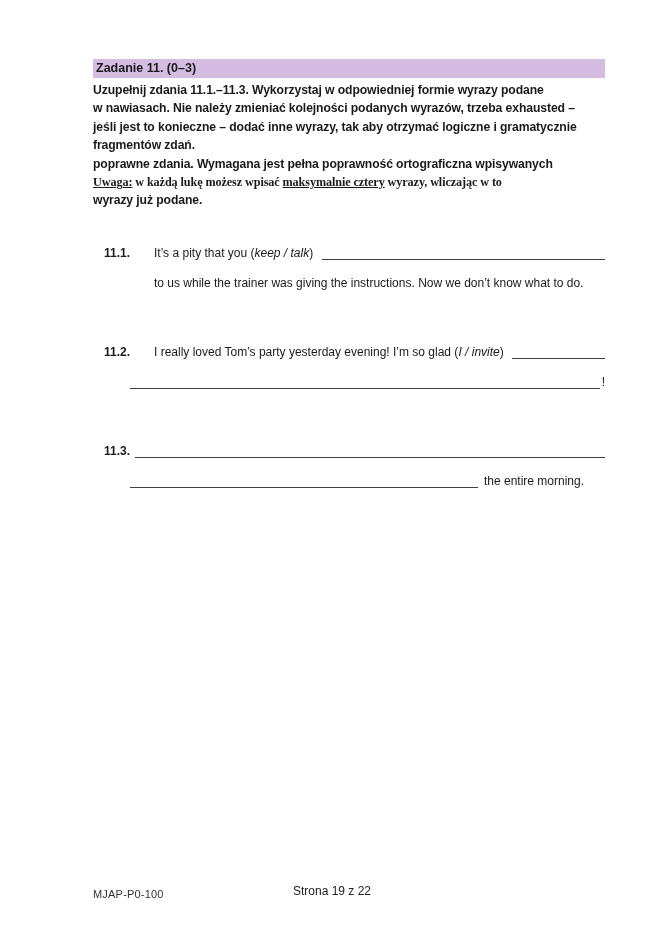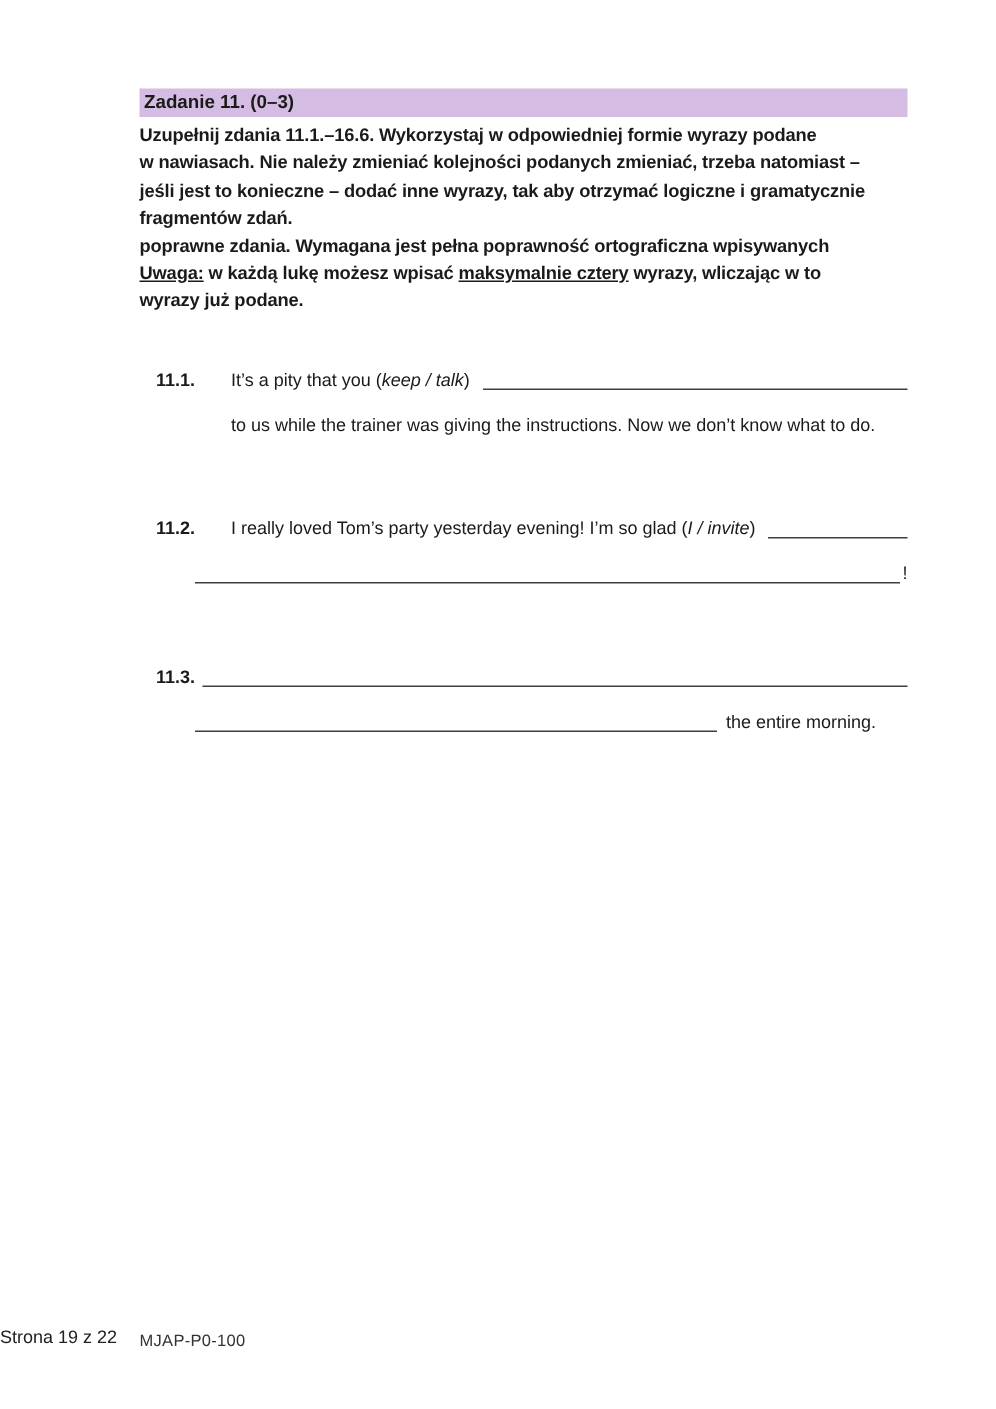--- a/index.html
+++ b/index.html
@@ -24,21 +24,21 @@
 
   
   .instructions {
     margin-top:3px;
     font-weight:bold;
     font-size:12.2px;
     line-height:18.4px;
     letter-spacing:-0.1px;
   }
   .iline { white-space:nowrap; }
-  .iline span { white-space:pre; }
+  .iline span { white-space:pre;font-family:Liberation Serif, serif; }
   .und { text-decoration:underline; }
 
   
   .question { font-size:12px; line-height:18px;text-align:right; }
   .q1 { margin-top:34px; }
   .q2, .q3 { margin-top:51px; }
   .q-row { display:flex; align-items:flex-end; white-space:nowrap; }
   .q-row.second { margin-top:12px; padding-left:37px; }
   .q-num { flex:0 0 37px; font-weight:bold; }
   .q-run { white-space:pre;margin-left:24px; }
@@ -53,37 +53,37 @@
   .suffix { margin-left:2px; }
   .suffix.gap { margin-left:6px; }
 
   
   .footer { position:absolute; top:884px; left:0; width:664px; height:20px; }
   .footer .code {
     position:absolute; left:93px; top:4px;
     font-size:11px; color:#333333; letter-spacing:0.2px;
   }
   .footer .pagenum {
-    width:100%; 
+    width:100%; text-align:center;
     font-size:12px; color:#222222;
   }
 </style>
 </head>
 <body>
 
 <div class="page">
   <div class="content">
 
     <div class="band">
       <span>Zadanie 11. (0–3)</span>
     </div>
 
     <div class="instructions">
-      <div class="iline">Uzupełnij zdania 11.1.–16.6. Wykorzystaj w odpowiedniej formie wyrazy podane</div>
-      <div class="iline">w nawiasach. Nie należy zmieniać kolejności podanych zmieniać, trzeba natomiast –</div>
+      <div class="iline">Uzupełnij zdania 11.1.–11.3. Wykorzystaj w odpowiedniej formie wyrazy podane</div>
+      <div class="iline">w nawiasach. Nie należy zmieniać kolejności podanych wyrazów, trzeba exhausted –</div>
       <div class="iline">jeśli jest to konieczne – dodać inne wyrazy, tak aby otrzymać logiczne i gramatycznie</div>
       <div class="iline">fragmentów zdań.</div>
       <div class="iline">poprawne zdania. Wymagana jest pełna poprawność ortograficzna wpisywanych</div>
       <div class="iline">
         <span class="und">Uwaga:</span><span> w każdą lukę możesz wpisać </span><span class="und">maksymalnie cztery</span><span> wyrazy, wliczając w to</span>
       </div>
       <div class="iline">wyrazy już podane.</div>
     </div>
 
     <div class="question q1">

